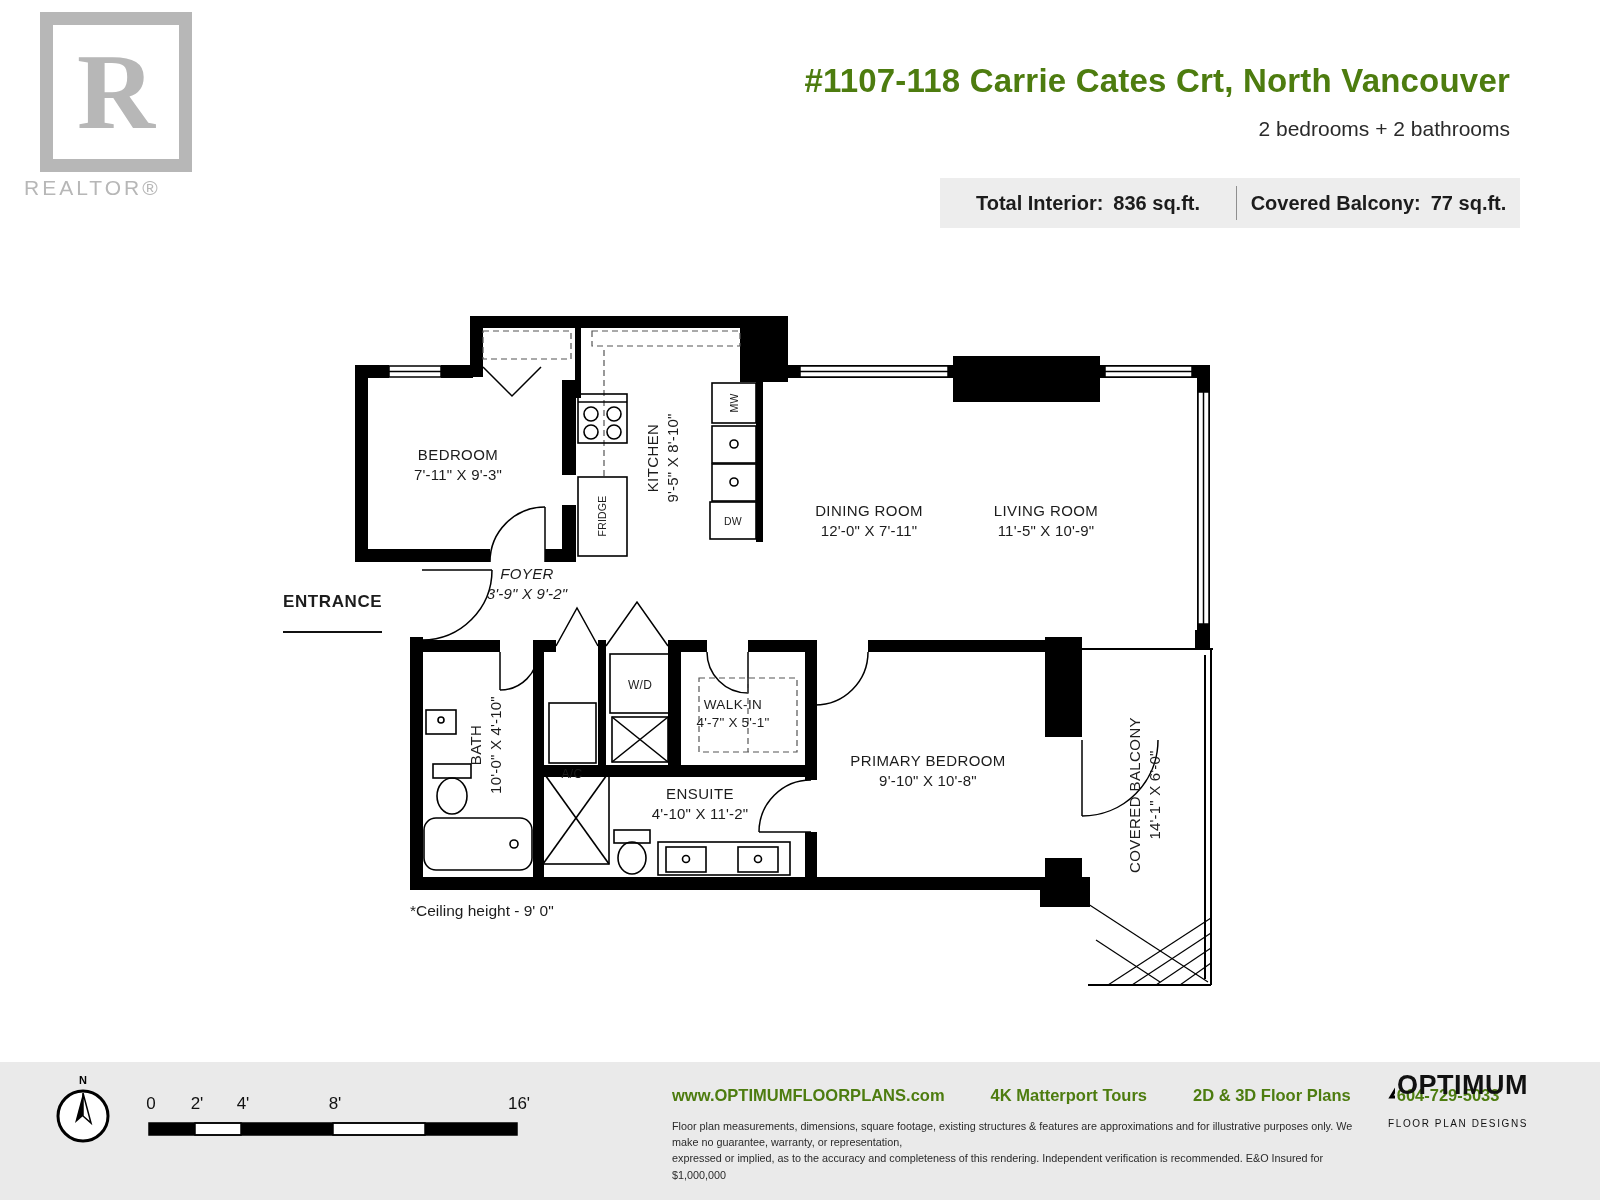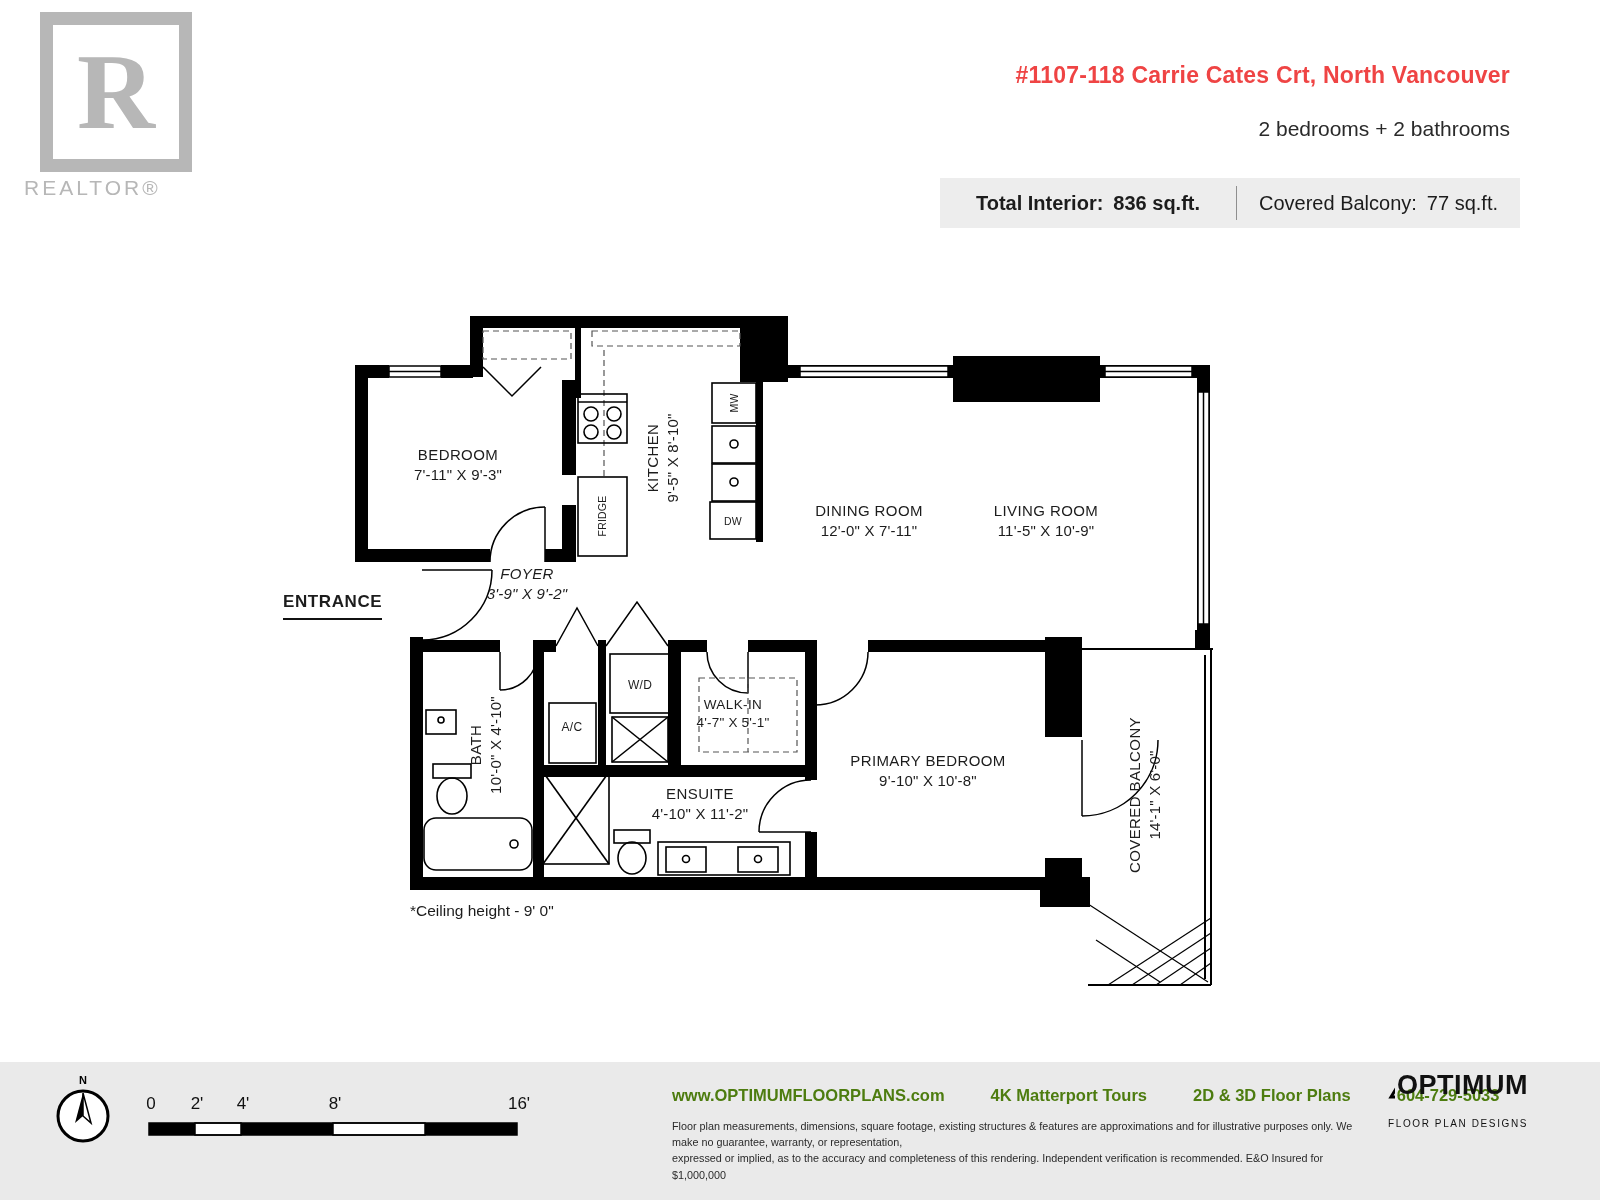--- a/index.html
+++ b/index.html
@@ -4,39 +4,39 @@
 <style>
   html,body{margin:0;padding:0;background:#fff;}
   #page{position:relative;width:1600px;height:1200px;background:#fff;overflow:hidden;
         font-family:"Liberation Sans",sans-serif;color:#1c1c1c;}
 
   
   .realtor-box{position:absolute;left:40px;top:12px;width:126px;height:134px;
         border:13px solid #b7b7b7;display:flex;align-items:center;justify-content:center;}
   .realtor-r{font-family:"Liberation Serif",serif;font-weight:700;font-size:108px;color:#b7b7b7;line-height:1;}
   .realtor-word{position:absolute;left:24px;top:176px;font-size:21px;color:#b7b7b7;letter-spacing:3px;font-weight:400;}
-  .title{position:absolute;right:90px;top:62px;font-size:23px;font-weight:700;letter-spacing:.2px;color:#ef4444;white-space:nowrap;}
+  .title{position:absolute;right:90px;top:62px;font-size:33px;font-weight:700;letter-spacing:.2px;color:#4d7c0f;white-space:nowrap;}
   .subtitle{position:absolute;right:90px;top:117px;font-size:21px;color:#2a2a2a;white-space:nowrap;}
   .stats{position:absolute;left:940px;top:178px;width:580px;height:50px;background:#ededed;display:flex;align-items:center;}
-  .stats .half{display:flex;align-items:center;justify-content:center;gap:10px;font-size:20px;}
+  .stats .half{display:flex;align-items:center;justify-content:center;gap:10px;font-size:20px;font-weight:bold;}
   .stats .h1{width:296px;font-weight:700;}
   .stats .h2{flex:1;border-left:1px solid #8f8f8f;height:34px;align-self:center;display:flex;align-items:center;justify-content:center;gap:10px;}
   .stats b{font-weight:700;}
 
   
   .lbl{position:absolute;text-align:center;white-space:nowrap;transform:translate(-50%,-50%);
        line-height:1.34;letter-spacing:.4px;font-size:15px;color:#1c1c1c;}
   .lbl.rot{transform:translate(-50%,-50%) rotate(-90deg);}
   .lbl .dims{display:block;font-size:15px;letter-spacing:.2px;}
   .lbl.sm{font-size:13.5px;}
   .lbl.sm .dims{font-size:13.5px;}
   .lbl.box{font-size:12px;letter-spacing:.3px;}
   .lbl.tiny{font-size:10.5px;letter-spacing:.2px;}
   .entrance{position:absolute;left:283px;top:592px;font-size:17px;font-weight:700;letter-spacing:.6px;
-       border-bottom:2px solid #111;padding-bottom:6px;}
+       border-bottom:2px solid #111;padding-bottom:19px;}
   .note{position:absolute;left:410px;top:902px;font-size:15.5px;color:#1c1c1c;}
 
   
   .footer{position:absolute;left:0;top:1062px;width:1600px;height:138px;background:#eaeaea;}
   .scale-label{position:absolute;top:1094px;font-size:17px;color:#111;transform:translateX(-50%);}
   .contact{position:absolute;left:672px;top:1086px;display:flex;gap:46px;font-size:16.5px;font-weight:700;color:#4d7c0f;white-space:nowrap;}
   .disclaimer{position:absolute;left:672px;top:1118px;width:700px;font-size:10.8px;line-height:1.5;color:#2a2a2a;}
   .optimum{position:absolute;left:1388px;top:1072px;width:140px;text-align:right;color:#111;}
   .opt-row{display:flex;align-items:flex-end;justify-content:flex-end;gap:2px;}
   .opt-name{font-size:27px;font-weight:800;letter-spacing:.5px;line-height:1;}
@@ -250,21 +250,21 @@
   </div>
   <div class="lbl rot" style="left:1145px;top:795px;">
     <span>COVERED BALCONY</span>
     <span class="dims">14'-1" X 6'-0"</span>
   </div>
 
   <div class="lbl rot tiny" style="left:734px;top:403px;">MW</div>
   <div class="lbl tiny" style="left:733px;top:521px;">DW</div>
   <div class="lbl rot tiny" style="left:602px;top:516px;">FRIDGE</div>
   <div class="lbl box" style="left:640px;top:685px;">W/D</div>
-  <div class="lbl box" style="left:572px;top:727px;">A/C</div>
+  <div class="lbl box" style="left:572px;top:774px;">A/C</div>
 
   <div class="entrance">ENTRANCE</div>
   <div class="note">*Ceiling height - 9' 0"</div>
 
   <div class="footer"></div>
 
   <svg width="66" height="80" style="left:50px;top:1072px;">
     <text x="33" y="12" font-size="11" font-weight="bold" text-anchor="middle" font-family="Liberation Sans, sans-serif">N</text>
     <circle cx="33" cy="44" r="25" fill="#fff" stroke="#000" stroke-width="3"></circle>
     <polygon points="33,21 25,51 33,44" fill="#000"></polygon>

